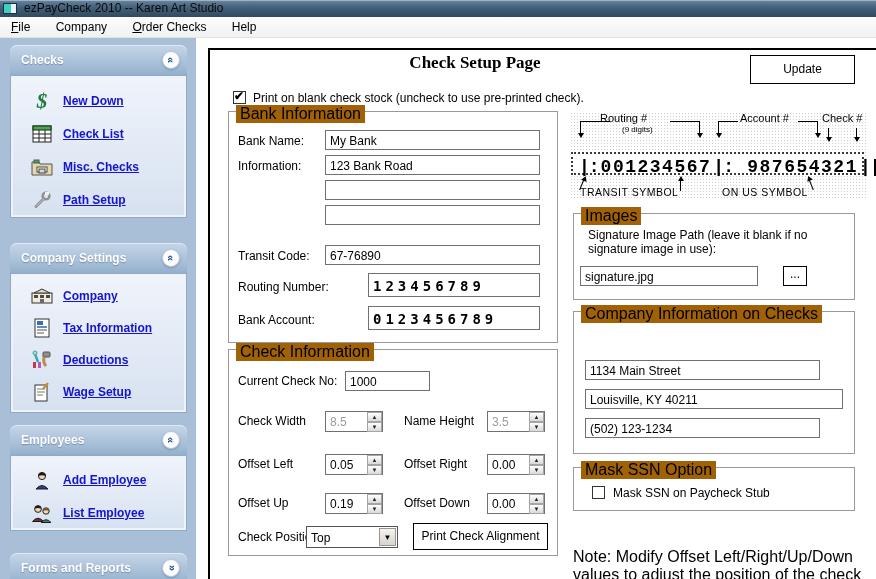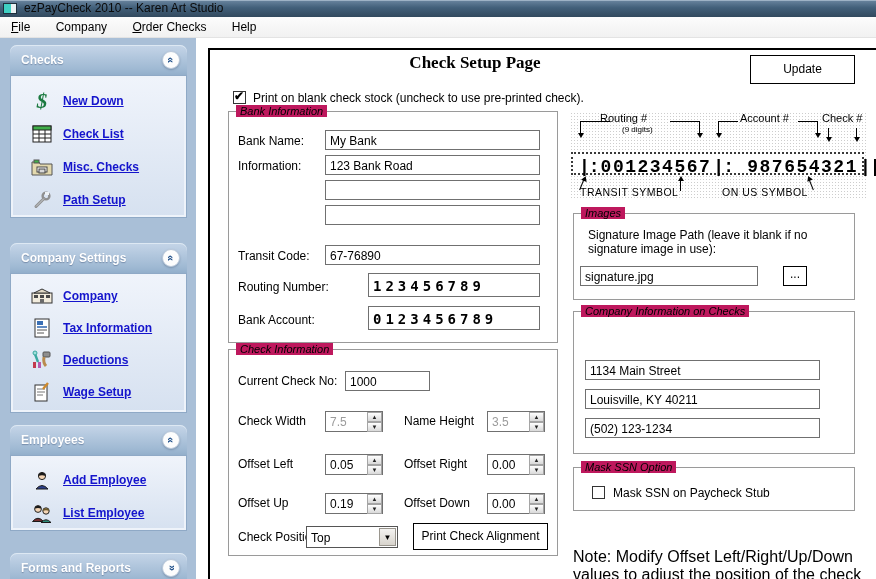--- a/index.html
+++ b/index.html
@@ -48,21 +48,21 @@
 
   
   .panel { position:absolute; left:208px; top:48px; width:700px; height:600px;
     border:2px solid #000; background:#fff; }
   .pagetitle { position:absolute; left:350px; top:53px; width:250px; text-align:center;
     font-family:"Liberation Serif",serif; font-weight:bold; font-size:17px; }
   .btn { position:absolute; background:#fff; border:1px solid #000; text-align:center;
     font-size:12px; cursor:pointer; }
 
   .fieldset { position:absolute; border:1px solid #9a9a9a; background:#fff; }
-  .legend { position:absolute; background:#be185d; padding:0 4px; font-size:11px;font-style:italic; }
+  .legend { position:absolute; background:#a16207; padding:0 4px; font-size:16px; }
 
   .lbl { position:absolute; font-size:12px; white-space:nowrap; }
   .tb { position:absolute; height:20px; background:#fff; border:1px solid #707070;
     font-size:12px; padding:3px 0 0 4px; }
   .micr { height:24px; font-family:"DejaVu Sans Mono",monospace; font-weight:bold;
     font-size:14px; letter-spacing:4px; padding-top:4px; }
 
   .cb { position:absolute; width:13px; height:13px; background:#fff; border:1px solid #333;
     cursor:pointer; }
   .cb .mark { position:absolute; left:0px; top:-3px; font-size:12px; font-weight:bold; }
@@ -294,21 +294,21 @@
   <span class="lbl" style="left:238px;top:313px">Bank Account:</span>
   <div class="tb micr" style="left:368px;top:306px;width:172px">0123456789</div>
 
   <div class="fieldset" style="left:228px;top:349px;width:330px;height:207px"></div>
   <span class="legend" style="left:236px;top:343px">Check Information</span>
   <span class="lbl" style="left:238px;top:374px">Current Check No:</span>
   <div class="tb" style="left:345px;top:371px;width:85px">1000</div>
 
   <span class="lbl" style="left:238px;top:414px">Check Width</span>
   <div class="spin" style="left:325px;top:411px">
-    <span class="val dis">7.5</span>
+    <span class="val dis">8.5</span>
     <span class="sbtns">
         <span class="sb">▲</span>
         <span class="sb">▼</span>
       </span>
   </div>
   <span class="lbl" style="left:404px;top:414px">Name Height</span>
   <div class="spin" style="left:487px;top:411px">
     <span class="val dis">3.5</span>
     <span class="sbtns">
         <span class="sb">▲</span>
@@ -380,21 +380,21 @@
 
   <div class="fieldset" style="left:573px;top:213px;width:282px;height:87px"></div>
   <span class="legend" style="left:581px;top:207px">Images</span>
   <div class="lbl" style="left:588px;top:228px;width:245px;white-space:normal">Signature Image Path (leave it blank if no signature image in use):</div>
   <div class="tb" style="left:580px;top:266px;width:178px">signature.jpg</div>
   <div class="btn" style="left:783px;top:266px;width:24px;height:20px;line-height:14px">...</div>
 
   <div class="fieldset" style="left:573px;top:311px;width:282px;height:143px"></div>
   <span class="legend" style="left:581px;top:305px">Company Information on Checks</span>
   <div class="tb" style="left:585px;top:360px;width:235px">1134 Main Street</div>
-  <div class="tb" style="left:585px;top:389px;width:235px">Louisville, KY 40211</div>
+  <div class="tb" style="left:585px;top:389px;width:258px">Louisville, KY 40211</div>
   <div class="tb" style="left:585px;top:418px;width:235px">(502) 123-1234</div>
 
   <div class="fieldset" style="left:573px;top:467px;width:282px;height:44px"></div>
   <span class="legend" style="left:581px;top:461px">Mask SSN Option</span>
   <span class="cb" style="left:592px;top:486px"></span>
   <span class="lbl" style="left:613px;top:486px">Mask SSN on Paycheck Stub</span>
 
   <div class="note">Note: Modify Offset Left/Right/Up/Down values to adjust the position of  the check when printing</div>
 
 </div>

